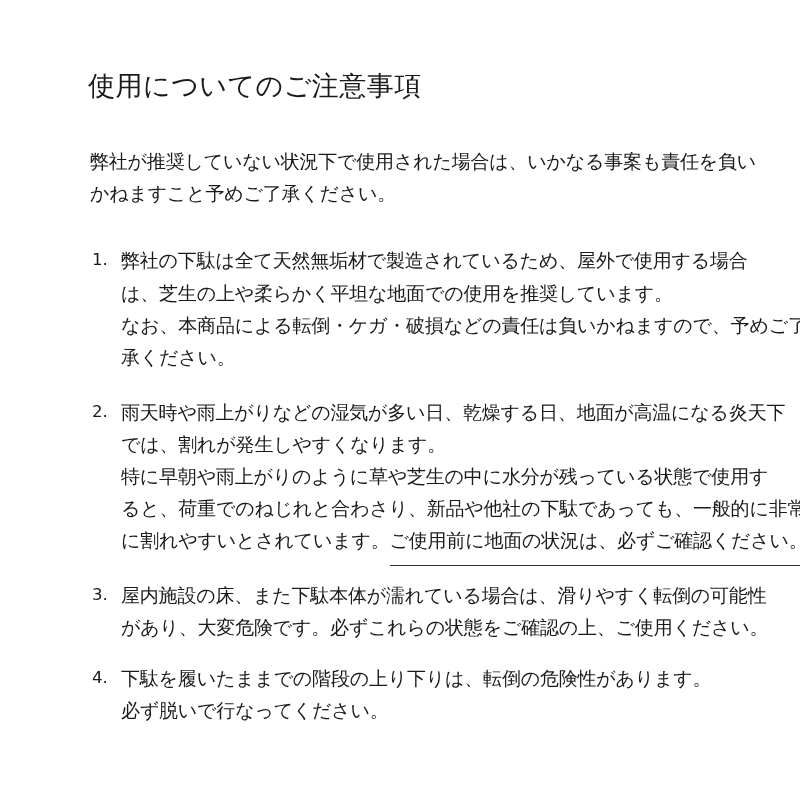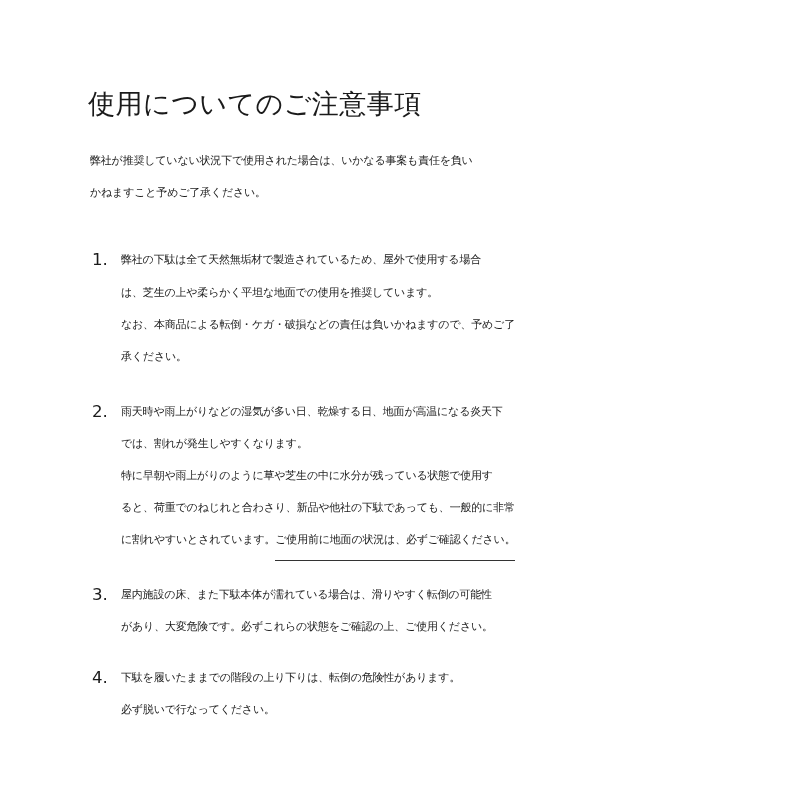--- a/index.html
+++ b/index.html
@@ -3,26 +3,26 @@
 <meta charset="utf-8">
 <style>
   html, body { margin: 0; padding: 0; }
   body {
     width: 800px; height: 800px; background: #ffffff; color: #1a1a1a;
     font-family: "DejaVu Sans", "Liberation Sans", sans-serif;
     position: relative; overflow: hidden;
   }
   .page { position: absolute; left: 0; top: 0; width: 800px; height: 800px; }
   .title {
-    position: absolute; left: 88px; top: 86px;
+    position: absolute; left: 88px; top: 68px;
     font-size: 27px; line-height: 36px; font-weight: normal; margin: 0;
     letter-spacing: 0.5px; white-space: nowrap;
   }
   .line {
-    position: absolute; font-size: 11px; line-height: 22px; white-space: nowrap;
+    position: absolute; font-size: 19px; line-height: 22px; white-space: nowrap;
     letter-spacing: -0.2px;
   }
   .num { position: absolute; left: 92px; font-size: 16.6px; line-height: 22px; }
   .ul { border-bottom: 1.5px solid #333; padding-bottom: 14px; }
 </style>
 </head>
 <body>
 
 <div class="page">
   <h1 class="title">使用についてのご注意事項</h1>

